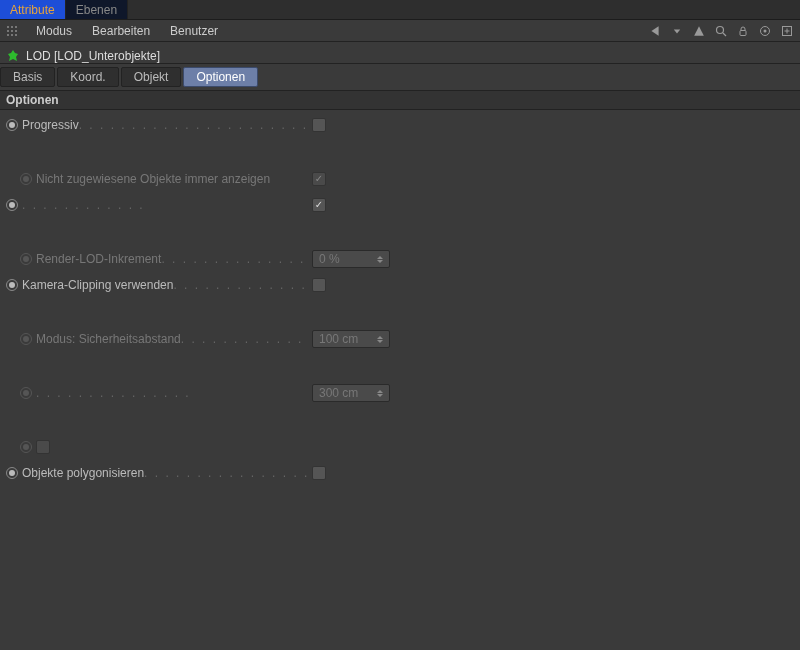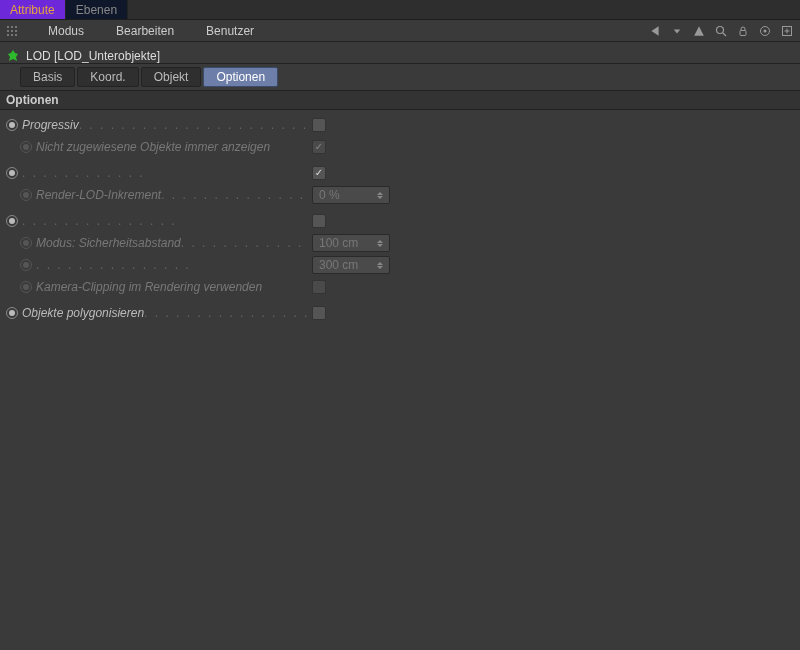--- a/index.html
+++ b/index.html
@@ -1,51 +1,51 @@
 <!DOCTYPE html>
 <html><head>
 <meta charset="utf-8">
 <style>
   * { box-sizing: border-box; margin: 0; padding: 0; font-family: "Helvetica Neue", Arial, sans-serif; }
   body { width: 800px; height: 650px; background: #3a3a3a; color: #bbb; font-size: 12px; user-select: none; overflow: hidden; }
 
   
   .tabstrip { display: flex; background: #2e2e2e; height: 20px; border-bottom: 1px solid #1c1c1c; }
   .tab { padding: 3px 10px; color: #888; background: #0f172a; border-right: 1px solid #222; cursor: default; }
-  .tab.active { background: #6d28d9; color: #e6a33c; text-align: center; }
-
-  
-  .menubar { display: flex; align-items: center; height: 22px; background: #3a3a3a; border-bottom: 1px solid #222; padding: 0 6px; gap: 12px; }
+  .tab.active { background: #1d4ed8; color: #e6a33c; text-align: center; }
+
+  
+  .menubar { display: flex; align-items: center; height: 22px; background: #3a3a3a; border-bottom: 1px solid #222; padding: 0 6px; }
   .handle { width: 12px; height: 12px; margin-right: 8px; background-image: radial-gradient(#777 1px, transparent 1px); background-size: 4px 4px; }
   .menuitem { padding: 0 10px; color: #ccc; cursor: default; }
   .menubar-right { margin-left: auto; display: flex; gap: 8px; align-items: center; }
   .toolicon { width: 14px; height: 14px; display: inline-flex; align-items: center; justify-content: center; color: #999; }
 
   
   .objheader { display: flex; align-items: flex-end; height: 22px; padding: 0 6px; background: #3a3a3a; border-bottom: 1px solid #222; }
   .objicon { width: 14px; height: 14px; margin-right: 6px; }
   .objtitle { color: #ddd; }
 
   
-  .subtabs { display: flex; gap: 2px; padding: 3px 20px; background: #3a3a3a; border-bottom: 1px solid #222; }
+  .subtabs { display: flex; gap: 2px; padding: 3px 0; background: #3a3a3a; border-bottom: 1px solid #222; }
   .subtab { padding: 2px 12px; background: #2f2f2f; color: #bbb; border: 1px solid #222; border-radius: 2px; cursor: default; }
   .subtab.active { background: #6d7fa8; color: #fff; border-color: #3b4a6b; }
 
   
   .section-header { background: #333; padding: 2px 6px; font-weight: bold; color: #ccc; border-bottom: 1px solid #222; }
 
   
   .options { padding: 4px 6px; }
   .row { display: flex; align-items: center; height: 22px; gap: 4px; }
-  .indent { margin-left: 14px; }
+  .indent { margin-left: 14px; margin-top: 32px; }
   .radio { width: 12px; height: 12px; border-radius: 50%; border: 1px solid #888; display: inline-flex; align-items: center; justify-content: center; flex-shrink: 0; }
   .radio::after { content: ""; width: 6px; height: 6px; border-radius: 50%; background: #bbb; }
   .radio.dim { border-color: #555; }
   .radio.dim::after { background: #555; }
-  .label { white-space: nowrap; font-style: italic; }
+  .label { white-space: nowrap; }
   .dim { color: #777; }
   .dots { flex: 0 0 auto; color: #666; letter-spacing: 2px; overflow: hidden; white-space: nowrap; }
   .cbox { width: 14px; height: 14px; background: #555; border: 1px solid #333; border-radius: 2px; display: inline-flex; align-items: center; justify-content: center; flex-shrink: 0; }
   .cbox.checked::after { content: "✓"; color: #ddd; font-size: 10px; line-height: 1; }
   .cbox.dim { background: #4a4a4a; }
   .cbox.dim.checked::after { color: #888; }
   .numfield { width: 78px; height: 18px; background: #4a4a4a; border: 1px solid #2a2a2a; border-radius: 2px; padding: 0 14px 0 6px; color: #aaa; position: relative; display: flex; align-items: center; }
   .numfield.dim { color: #777; }
   .spinner { position: absolute; right: 2px; top: 1px; bottom: 1px; width: 10px; display: flex; flex-direction: column; justify-content: center; gap: 1px; }
   .spinner::before, .spinner::after { content: ""; width: 0; height: 0; border-left: 3px solid transparent; border-right: 3px solid transparent; }
@@ -171,20 +171,21 @@
       <span>0 %</span>
       <span class="spinner"></span>
     </div>
   </div>
 
   <div class="group-gap"></div>
 
   <div class="row">
     <span class="radio"></span>
     <div class="labelcol" style="width:286px">
+      <span class="label">Kamera-Clipping verwenden</span>
       <span class="dots">. . . . . . . . . . . . . . .</span>
     </div>
     <span class="cbox"></span>
   </div>
 
   <div class="row indent">
     <span class="radio dim"></span>
     <div class="labelcol" style="width:272px">
       <span class="label dim">Modus: Sicherheitsabstand</span>
       <span class="dots">. . . . . . . . . . . . . . . .</span>
@@ -201,23 +202,20 @@
       <span class="dots">. . . . . . . . . . . . . . .</span>
     </div>
     <div class="numfield dim">
       <span>300 cm</span>
       <span class="spinner"></span>
     </div>
   </div>
 
   <div class="row indent">
     <span class="radio dim"></span>
-    <div class="labelcol" style="width:272px">
-      <span class="label dim">Kamera-Clipping im Rendering verwenden</span>
-    </div>
     <span class="cbox dim"></span>
   </div>
 
   <div class="group-gap"></div>
 
   <div class="row">
     <span class="radio"></span>
     <div class="labelcol" style="width:286px">
       <span class="label">Objekte polygonisieren</span>
       <span class="dots">. . . . . . . . . . . . . . . . . . . . . . .</span>

